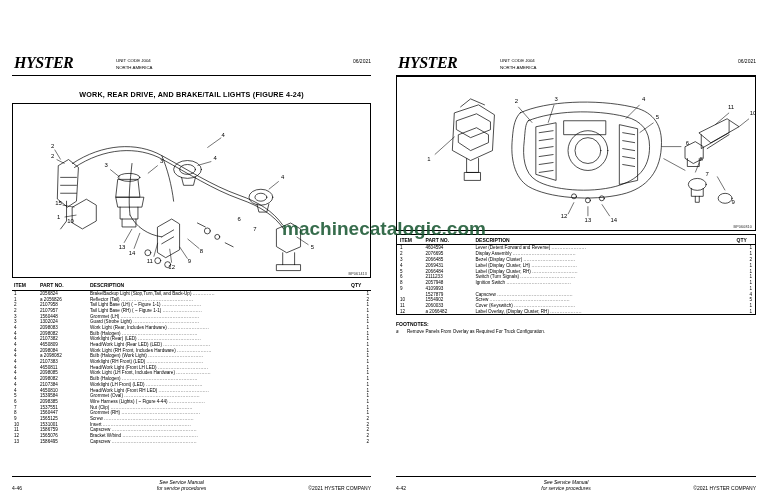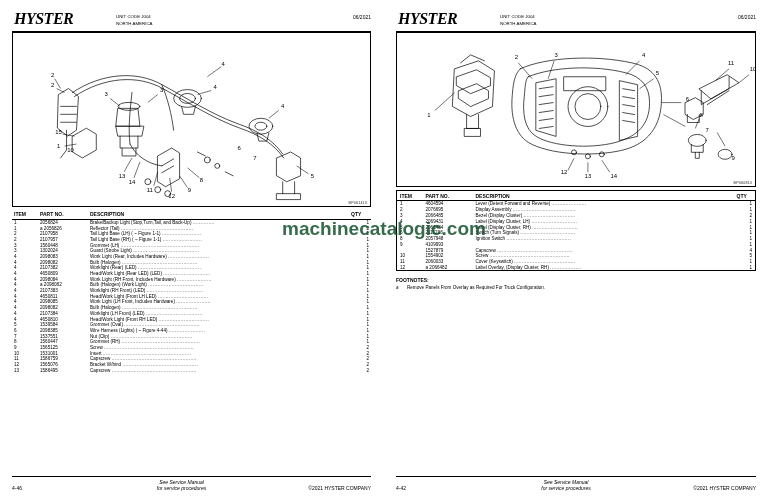--- a/index.html
+++ b/index.html
@@ -24,20 +24,21 @@
     padding: 10px 12px 6px 12px;
   }
   .page.left { border-right: 1px solid #ffffff; }
 
   
   .hdr {
     display: flex;
     align-items: flex-start;
     border-bottom: 1.6px solid #000;
     padding-bottom: 3px;
+    margin-top: 44px;
   }
   .brand {
     font-family: "Liberation Serif", serif;
     font-weight: bold;
     font-style: italic;
     font-size: 16px;
     letter-spacing: -0.5px;
     color: #000;
     width: 104px;
     padding-left: 2px;
@@ -182,20 +183,21 @@
 
     <div class="hdr">
       <div class="brand">HYSTER</div>
       <div class="hdr-mid">
         <div>UNIT CODE J004</div>
         <div>NORTH AMERICA</div>
       </div>
       <div class="hdr-right">06/2021</div>
     </div>
 
+    <div class="fig-title">WORK, REAR DRIVE, AND BRAKE/TAIL LIGHTS (FIGURE 4-24)</div>
 
     <div class="drawing">
       <svg class="dw-svg" viewBox="0 0 360 175" preserveAspectRatio="none">
         <g fill="none" stroke="#000" stroke-width="0.7" stroke-linecap="round" stroke-linejoin="round">
 
           <path d="M60 60 C90 40 125 38 150 52 C176 66 200 82 228 92 C248 99 262 108 272 122"></path>
           <path d="M62 64 C92 44 126 42 151 56 C177 70 201 86 229 96 C249 103 263 112 273 126"></path>
           <path d="M150 52 C156 66 160 82 162 98"></path>
           <path d="M120 60 C118 78 116 96 118 112"></path>
           <path d="M118 112 C124 124 136 132 150 134"></path>

